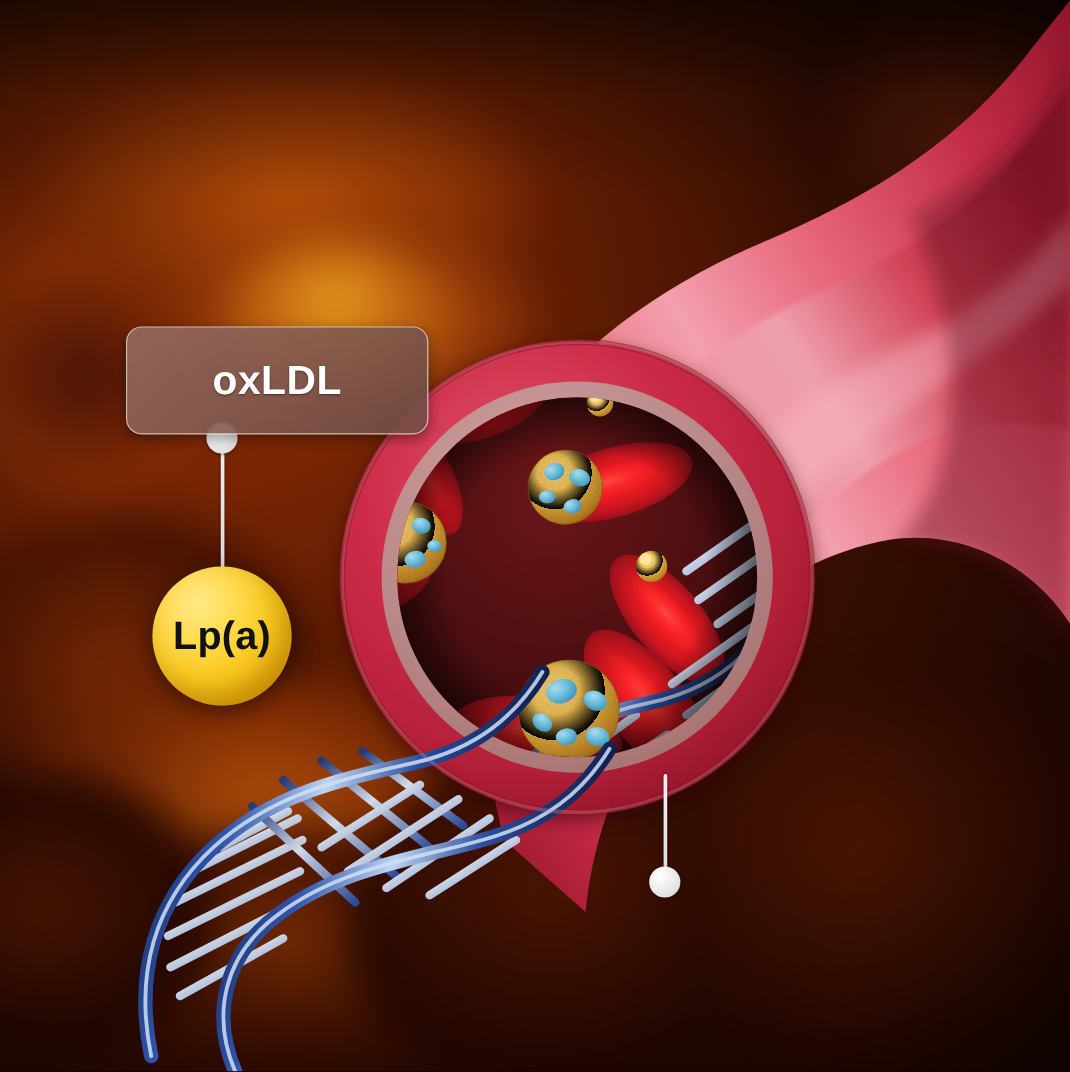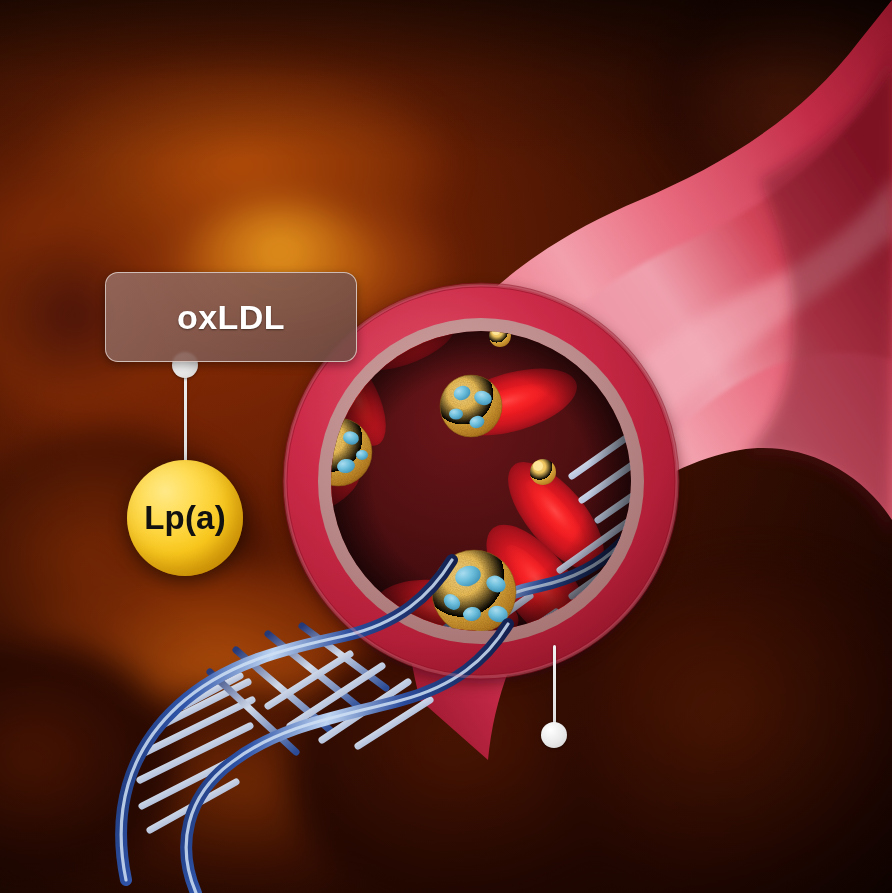--- a/index.html
+++ b/index.html
@@ -50,21 +50,21 @@
   #oxldl-line{left:184px;top:358px;height:120px;}
   #p9p21-line{left:553px;top:645px;height:100px;}
   .leader-dot{position:absolute;border-radius:50%;
      background:radial-gradient(circle at 35% 30%, #ffffff 0%, #e9e9e9 55%, #cfcfcf 100%);
      box-shadow:0 1px 3px rgba(0,0,0,.4);}
   #oxldl-dot{left:172px;top:352px;width:26px;height:26px;}
   #p9p21-dot{left:541px;top:722px;width:26px;height:26px;}
 
   
   #lpa-sphere{
-    position:absolute;left:127px;top:460px;width:116px;height:116px;border-radius:50%;
+    position:absolute;left:127px;top:472px;width:116px;height:116px;border-radius:50%;
     background:
       radial-gradient(circle at 33% 27%, #ffe988 0%, #ffdc52 26%, #f9c81d 55%, #e5a908 80%, #b97f04 100%);
     box-shadow:0 6px 18px rgba(0,0,0,.45), inset -8px -10px 20px rgba(140,85,0,.35);
     display:flex;align-items:center;justify-content:center;
   }
   #lpa-label{font-size:33px;font-weight:bold;color:#111;letter-spacing:.2px;}
 </style>
 </head>
 <body>
 

